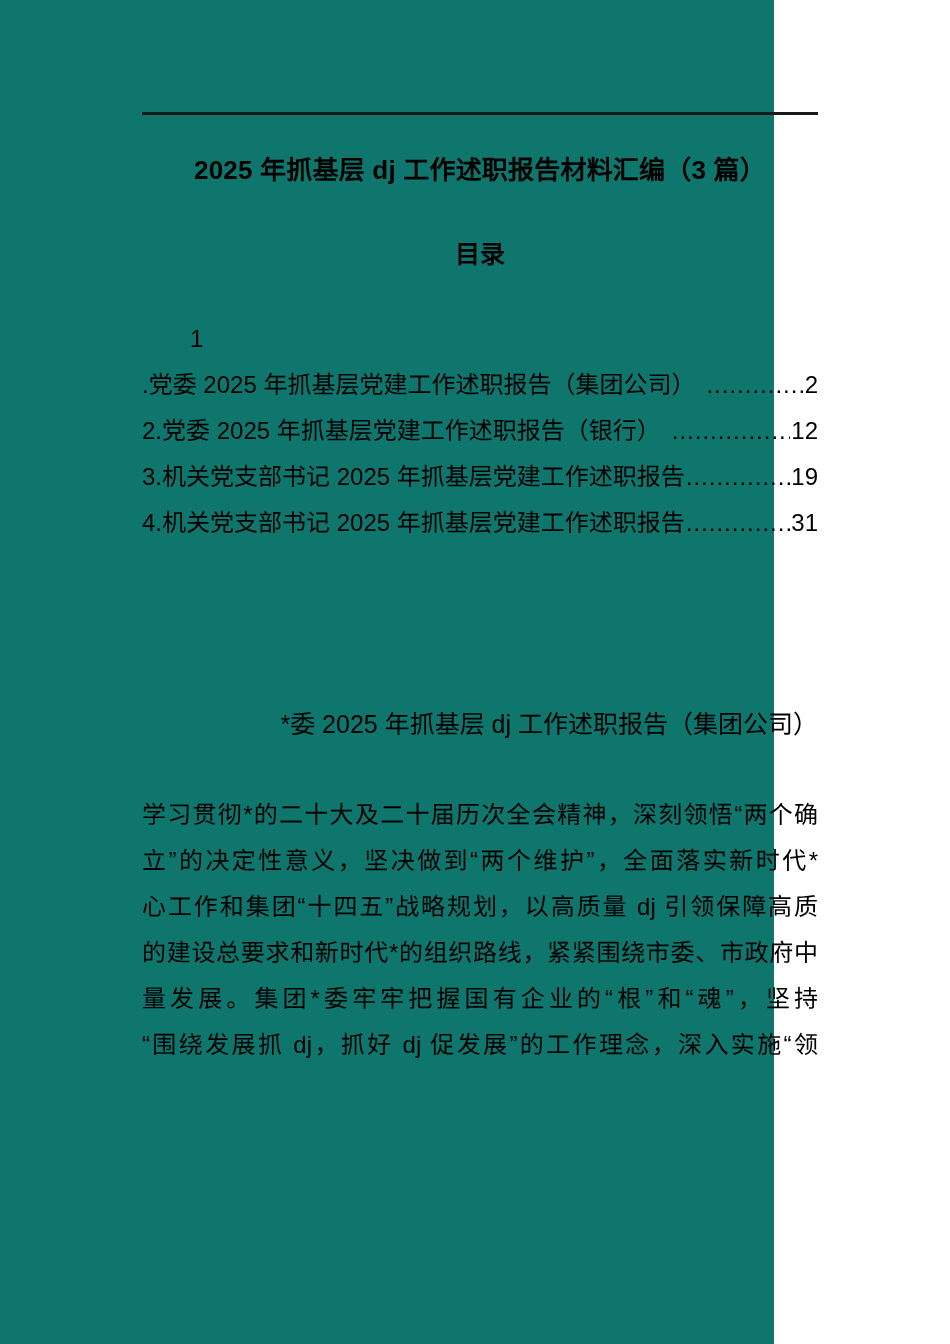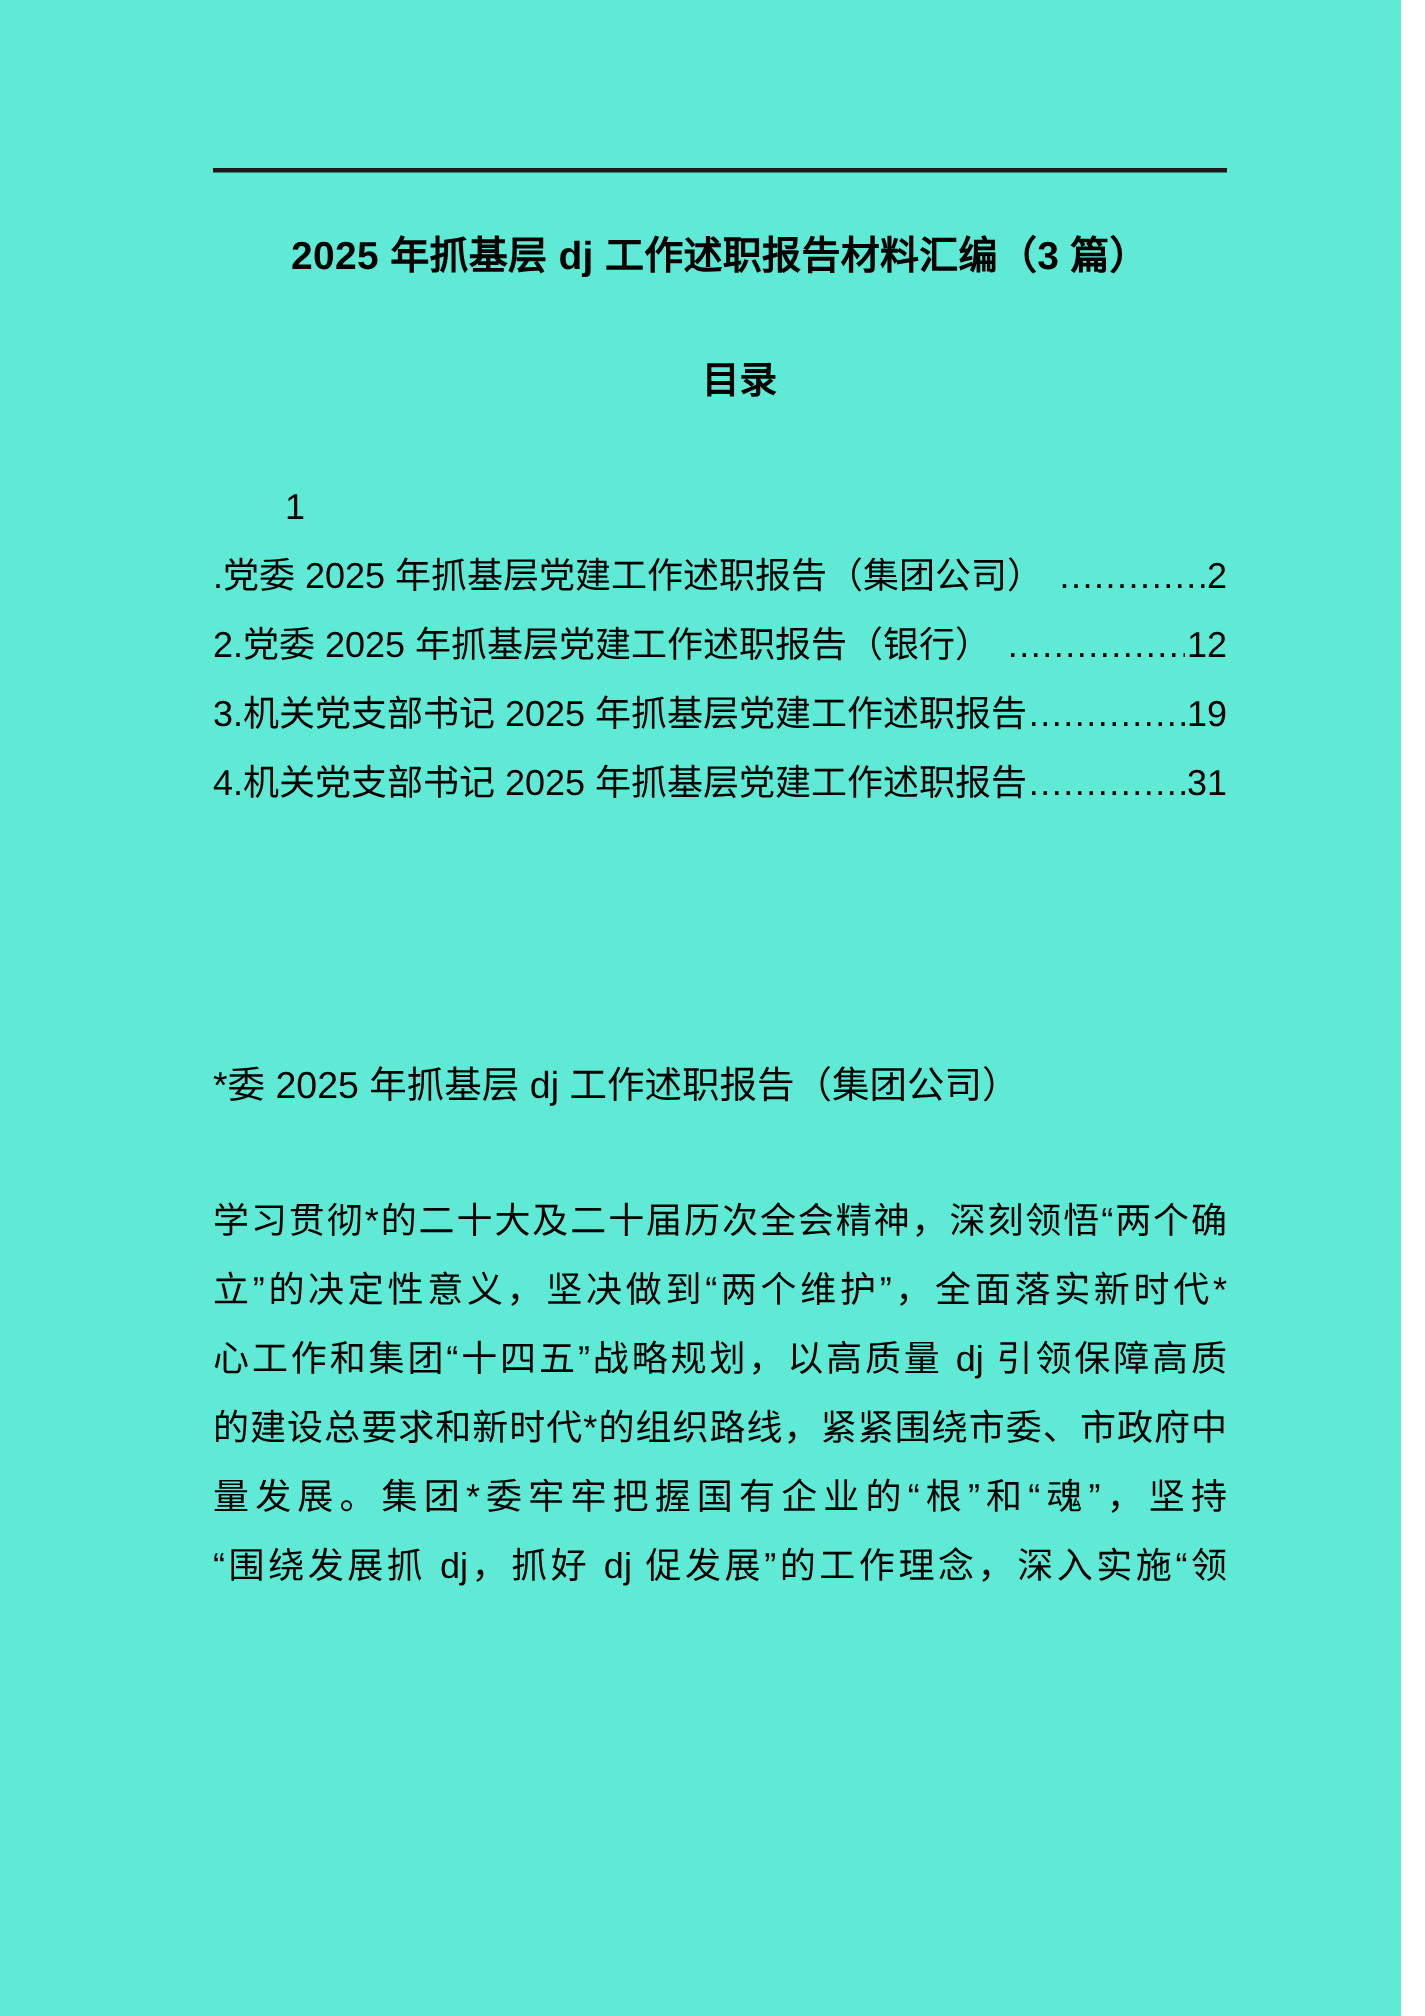--- a/index.html
+++ b/index.html
@@ -16,23 +16,23 @@
     overflow: hidden;
     font-family: "Liberation Sans", "DejaVu Sans", sans-serif;
     color: #000000;
     -webkit-font-smoothing: antialiased;
   }
 
   .page {
     position: absolute;
     left: 0;
     top: 0;
-    width: 934px;
+    width: 774px;
     height: 1344px;
-    background: #5eead4;
+    background: #0f766e;
   }
 
   
   .header-rule {
     position: absolute;
     left: 142px;
     top: 112px;
     width: 676px;
     height: 3px;
     background: #1a1a1a;
@@ -48,21 +48,21 @@
     font-size: 26px;
     font-weight: bold;
     letter-spacing: 0.2px;
     line-height: 40px;
     white-space: nowrap;
   }
 
   
   .toc-heading {
     position: absolute;
-    left: 155px;
+    left: 142px;
     top: 234px;
     width: 676px;
     text-align: center;
     font-size: 25px;
     font-weight: bold;
     line-height: 40px;
   }
 
   
   .toc {
@@ -115,21 +115,21 @@
     flex: 0 0 auto;
     width: 10px;
   }
 
   
   .section-heading {
     position: absolute;
     left: 142px;
     top: 702px;
     width: 676px;
-    text-align: left;
+    text-align: right;
     font-size: 25px;
     font-weight: normal;
     line-height: 44px;
     white-space: nowrap;
   }
 
   
   .body-block {
     position: absolute;
     left: 142px;

